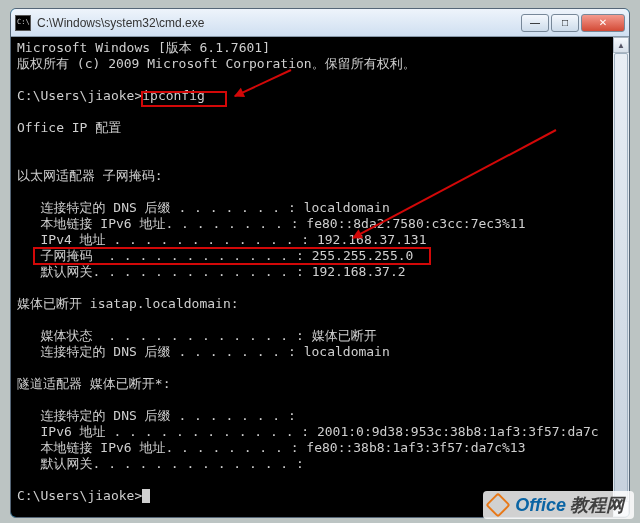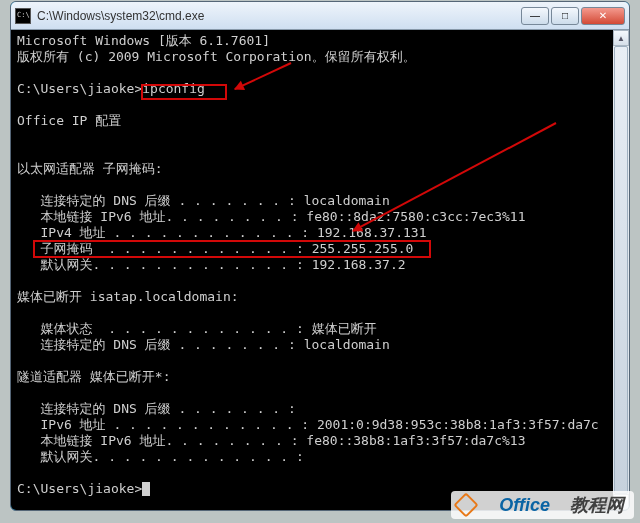--- a/index.html
+++ b/index.html
@@ -1,17 +1,17 @@
 <!DOCTYPE html>
 <html><head>
 <meta charset="utf-8">
 <style>
   *{margin:0;padding:0;box-sizing:border-box;}
   body{background:#bcc4c3;width:640px;height:523px;overflow:hidden;font-family:Arial,sans-serif;}
-  .window{position:relative;width:620px;height:510px;margin:1px auto;border:1px solid #567;border-radius:6px;overflow:hidden;background:#0ea5e9;}
+  .window{position:relative;width:620px;height:510px;margin:8px auto;border:1px solid #567;border-radius:6px;overflow:hidden;background:#0ea5e9;}
   .titlebar{height:28px;background:linear-gradient(#eef4fb,#cfdff1);display:flex;align-items:center;padding:0 4px;border-bottom:1px solid #89a;}
   .title-icon{width:16px;height:16px;background:#000;border:1px solid #555;margin-right:6px;position:relative;}
   .title-icon::after{content:"C:\\";color:#ccc;font-size:7px;position:absolute;top:2px;left:1px;font-family:Consolas,monospace;}
   .title-text{font-size:12px;color:#333;flex:1;}
   .btns{display:flex;gap:2px;}
   .btn{width:28px;height:18px;border-radius:3px;display:flex;align-items:center;justify-content:center;font-size:10px;border:1px solid #789;}
   .btn.min{background:linear-gradient(#f4f8fd,#cddceb);}
   .btn.max{background:linear-gradient(#f4f8fd,#cddceb);}
   .btn.close{background:linear-gradient(#f49a8e,#d34a36);color:#fff;width:44px;}
   .term{position:absolute;top:28px;left:0;right:0;bottom:0;background:#000;color:#cfcfcf;font-family:"NSimSun","SimSun","Consolas",monospace;font-size:13px;line-height:16px;padding:3px 6px;white-space:pre;overflow:hidden;}
@@ -20,21 +20,21 @@
   .sb-track{position:absolute;top:16px;bottom:16px;left:0;right:0;}
   .sb-thumb{position:absolute;left:1px;right:1px;top:0;height:100%;background:linear-gradient(#e8eef5,#c6d1dd);border:1px solid #9fb0c0;border-radius:2px;}
   .sb-bot{position:absolute;bottom:0;left:0;right:0;}
   .box1{position:absolute;border:2px solid #d20808;left:130px;top:82px;width:86px;height:16px;pointer-events:none;}
   .box2{position:absolute;border:2px solid #d20808;left:22px;top:238px;width:398px;height:18px;pointer-events:none;}
   .arrow{position:absolute;background:#d20808;height:2px;transform-origin:left center;}
   .arrow::after{content:"";position:absolute;right:-1px;top:-4px;border-left:10px solid #d20808;border-top:5px solid transparent;border-bottom:5px solid transparent;}
   .aw1{top:60px;left:280px;width:62px;transform:rotate(155deg);}
   .aw2{top:120px;left:545px;width:230px;transform:rotate(152deg);}
   .cursor{display:inline-block;width:8px;height:14px;background:#cfcfcf;vertical-align:text-bottom;}
-  .watermark{position:absolute;right:6px;bottom:4px;background:rgba(255,255,255,0.82);padding:2px 10px 2px 6px;border-radius:4px;font-size:18px;font-style:italic;font-weight:bold;color:#0a64a4;display:flex;align-items:center;gap:20px;}
+  .watermark{position:absolute;right:6px;bottom:4px;background:rgba(255,255,255,0.82);padding:2px 10px 2px 6px;border-radius:4px;font-size:18px;font-style:italic;font-weight:bold;color:#0a64a4;display:flex;align-items:center;gap:4px;}
   .wm-logo{width:18px;height:18px;border:2px solid #e87817;border-radius:3px;transform:rotate(45deg);margin-right:4px;}
 </style>
 </head>
 <body>
 
 <div class="window">
   <div class="titlebar">
     <div class="title-icon"></div>
     <div class="title-text">C:\Windows\system32\cmd.exe</div>
     <div class="btns">

